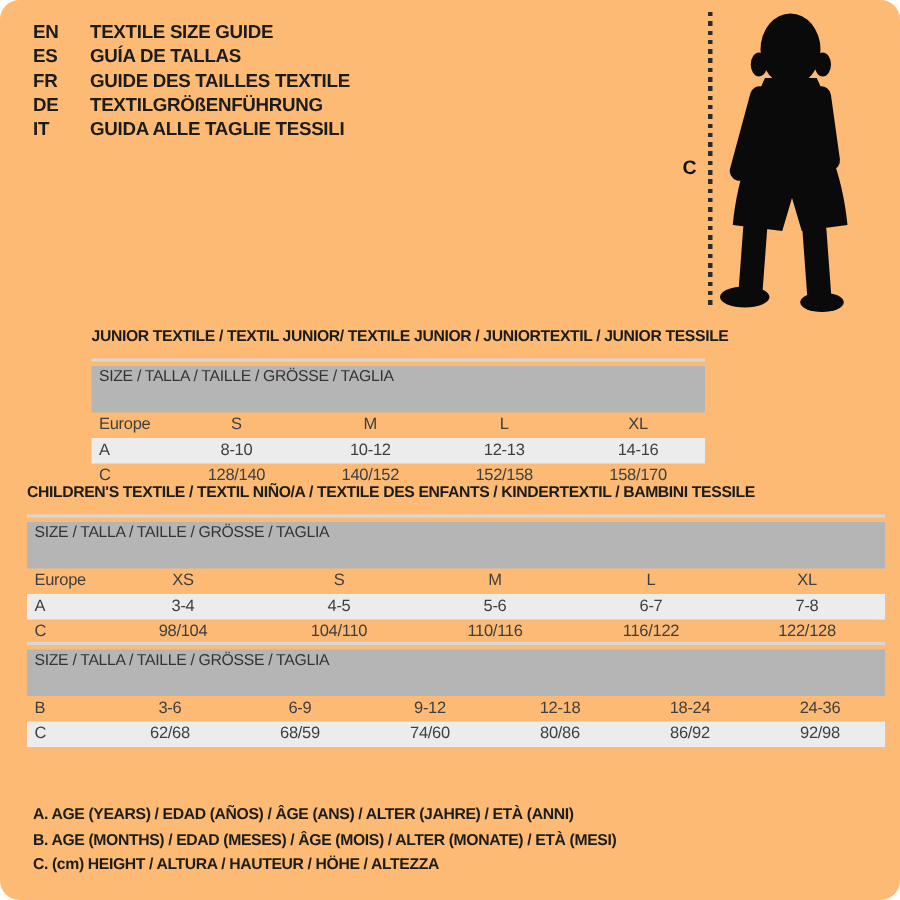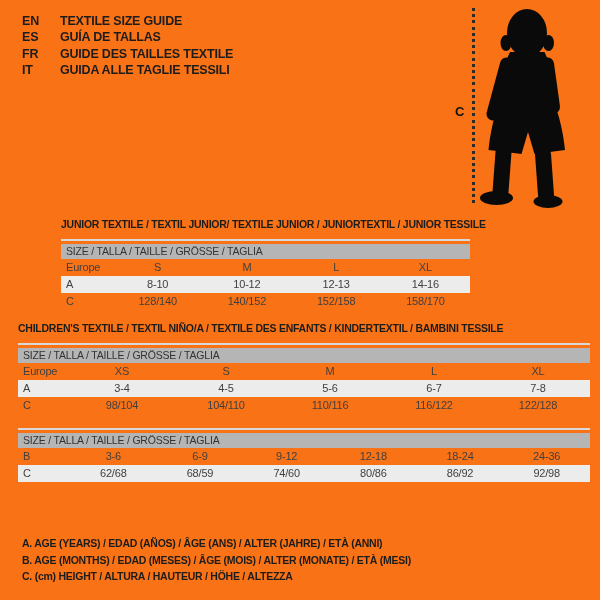--- a/index.html
+++ b/index.html
@@ -1,22 +1,23 @@
 <!DOCTYPE html>
 <html><head>
 <meta charset="utf-8">
 <style>
   html,body{margin:0;padding:0;}
   .page{
     position:relative;
     width:600px;height:600px;
-    background:#f97316;
+    background:#fdba74;
     font-family:"Liberation Sans",sans-serif;
     color:#3a3a3a;
     overflow:hidden;
+    border-radius:13px;
     --bar:#b5b5b5;
     --shade:#ececec;
     --rule:#d8d8d8;
   }
   
   .header-block{position:absolute;left:22px;top:13px;}
   .lang-row{display:flex;height:16.3px;align-items:center;
     font-weight:bold;font-size:12.5px;letter-spacing:-0.2px;color:#1c1c1c;}
   .lang-code{width:38px;flex:none;}
   
@@ -26,21 +27,21 @@
     font-weight:bold;font-size:13px;color:#111;}
   .baby-svg{position:absolute;left:470px;top:4px;width:130px;height:206px;}
   
   .tbl{position:absolute;left:18px;}
   .tbl-1{top:218px;width:409px;margin-left:43px;}
   .tbl-2{top:322px;width:572px;}
   .tbl-3{top:428px;width:572px;}
   .tbl-title{font-weight:bold;font-size:10.5px;line-height:12.5px;
     letter-spacing:-0.25px;color:#1c1c1c;margin-bottom:8px;white-space:nowrap;}
   .tbl-rule{height:2px;background:var(--rule);margin-bottom:3px;}
-  .tbl-bar{height:15px;line-height:15px;background:var(--bar);
+  .tbl-bar{height:31px;line-height:15px;background:var(--bar);
     font-size:10.5px;letter-spacing:-0.2px;color:#333;padding-left:5px;}
   .t-row{display:flex;height:17px;line-height:17px;
     font-size:11px;letter-spacing:-0.2px;color:#3f3f3f;justify-content:flex-end;}
   .t-row.shaded{background:var(--shade);}
   .t-label{width:47px;padding-left:5px;flex:none;}
   .t-val{flex:1;text-align:center;}
   
   .legend{position:absolute;left:22px;top:535px;
     font-weight:bold;font-size:10.5px;line-height:16.5px;
     letter-spacing:-0.25px;color:#1c1c1c;white-space:nowrap;}
@@ -55,20 +56,24 @@
       <span class="lang-code">EN</span>
       <span class="lang-text">TEXTILE SIZE GUIDE</span>
     </div>
     <div class="lang-row">
       <span class="lang-code">ES</span>
       <span class="lang-text">GUÍA DE TALLAS</span>
     </div>
     <div class="lang-row">
       <span class="lang-code">FR</span>
       <span class="lang-text">GUIDE DES TAILLES TEXTILE</span>
+    </div>
+    <div class="lang-row">
+      <span class="lang-code">DE</span>
+      <span class="lang-text">TEXTILGRÖßENFÜHRUNG</span>
     </div>
     <div class="lang-row">
       <span class="lang-code">IT</span>
       <span class="lang-text">GUIDA ALLE TAGLIE TESSILI</span>
     </div>
   </div>
 
   <div class="dash-line"></div>
   <div class="height-label">C</div>
   <svg class="baby-svg" viewBox="0 0 130 206" aria-hidden="true">

